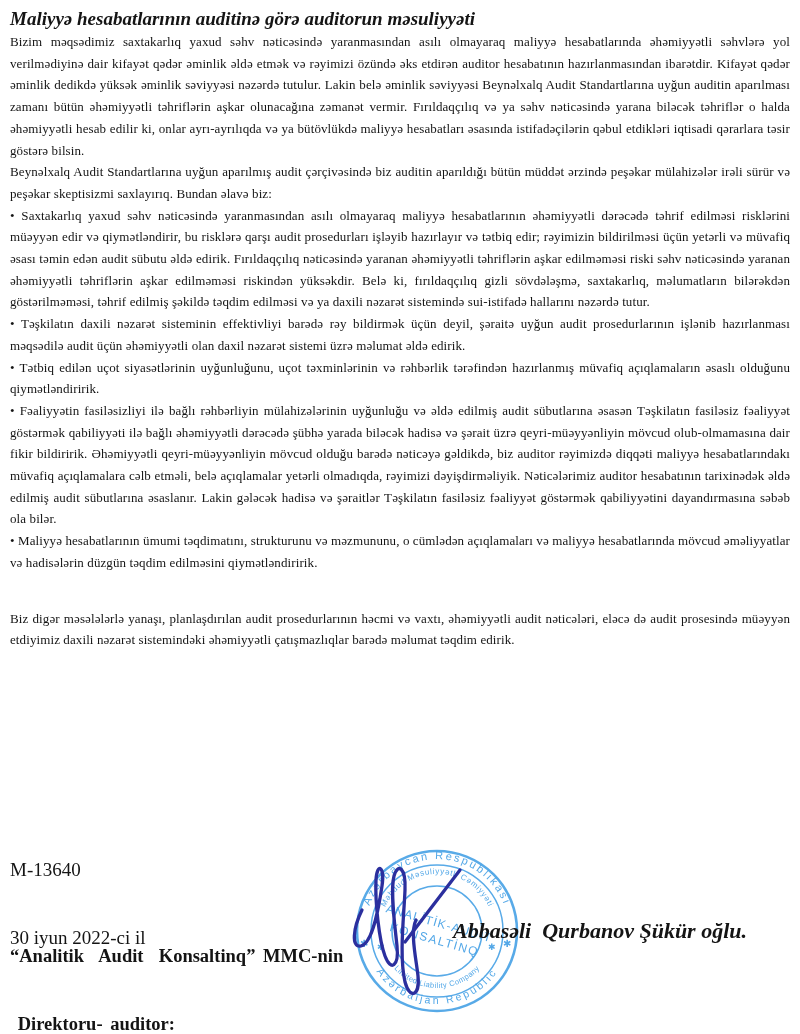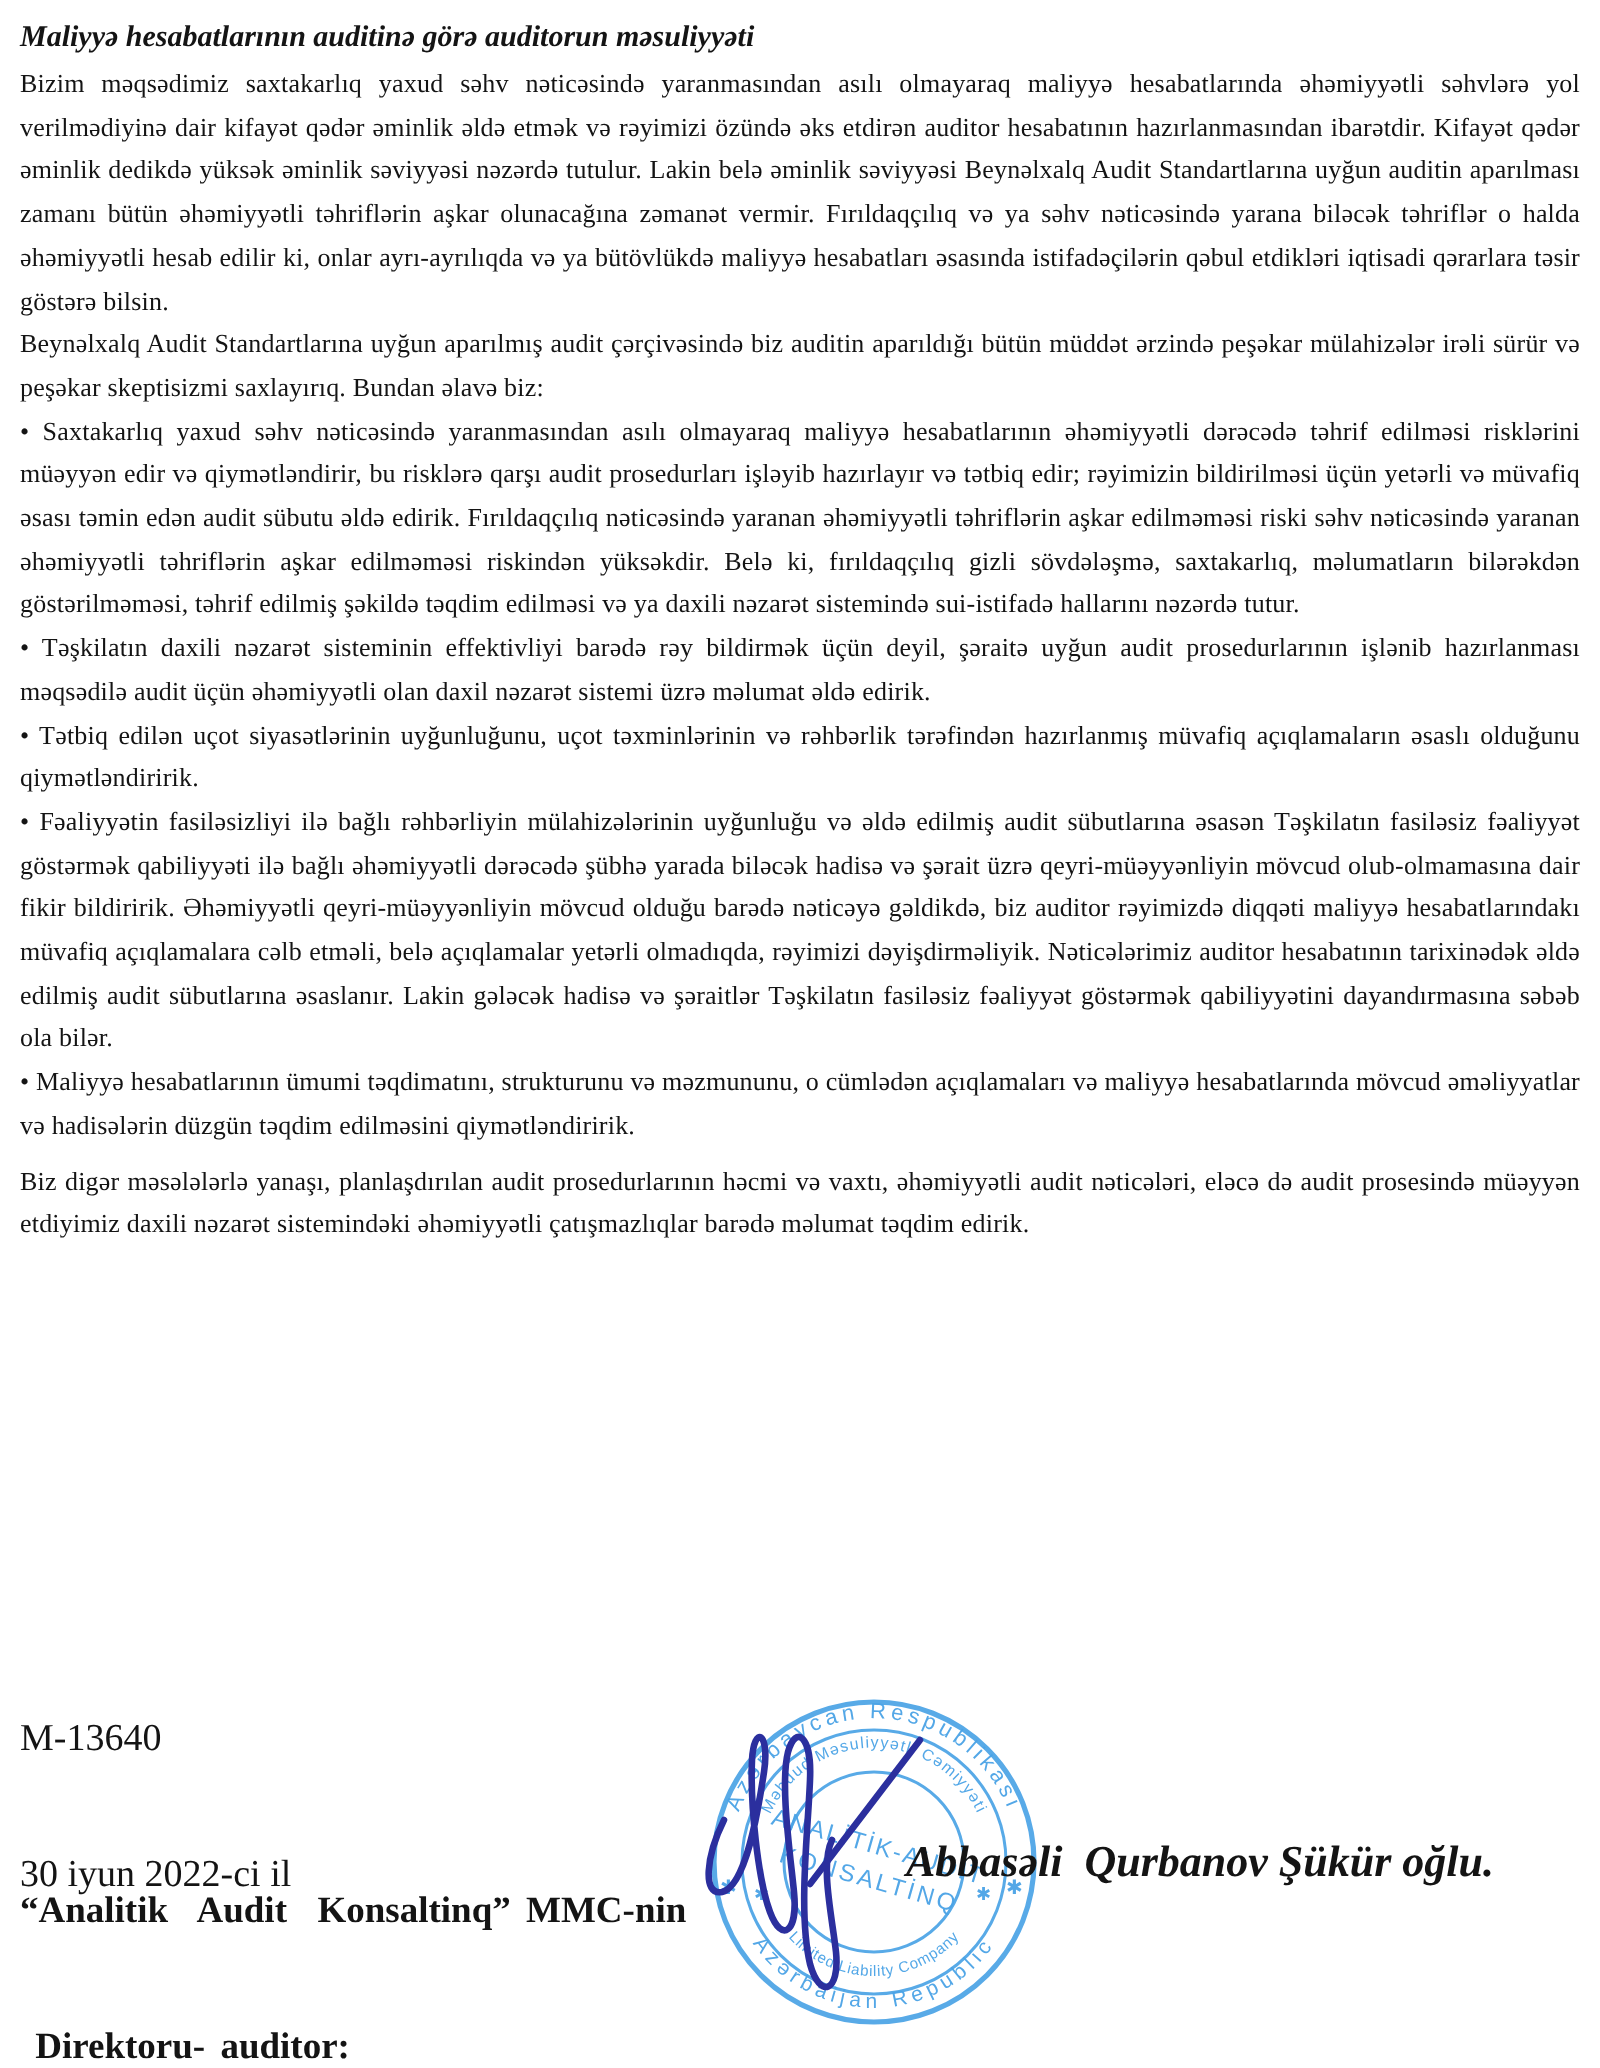--- a/index.html
+++ b/index.html
@@ -7,32 +7,32 @@
     width: 800px; height: 1034px;
     background: #ffffff;
     position: relative;
     overflow: hidden;
     font-family: "Liberation Serif", "DejaVu Serif", serif;
     color: #141414;
     -webkit-font-smoothing: antialiased;
   }
   .page { padding: 8px 10px 0 10px; }
   .doc-title {
-    font-size: 15px; line-height: 22px;
+    font-size: 19px; line-height: 22px;
     font-weight: bold; font-style: italic;
     margin: 0 0 1px 0;
   }
   .para {
     margin: 0;
     font-size: 13px;
     line-height: 21.7px;
     text-align: justify;
     letter-spacing: 0.1px;
   }
-  .para.spaced { margin-top: 6px; }
+  .para.spaced { margin-top: 34px; }
 
   .footer { position: absolute; left: 0; top: 788px; width: 726px; height: 246px; }
   .ref-block {
     position: absolute; left: 10px; top: 26px;
     font-size: 19px; line-height: 22.5px; white-space: pre;
   }
   .company-block {
     position: absolute; left: 10px; top: 112px;
     font-size: 18.5px; line-height: 22.5px;
     font-weight: bold; white-space: pre; word-spacing: 3px;

